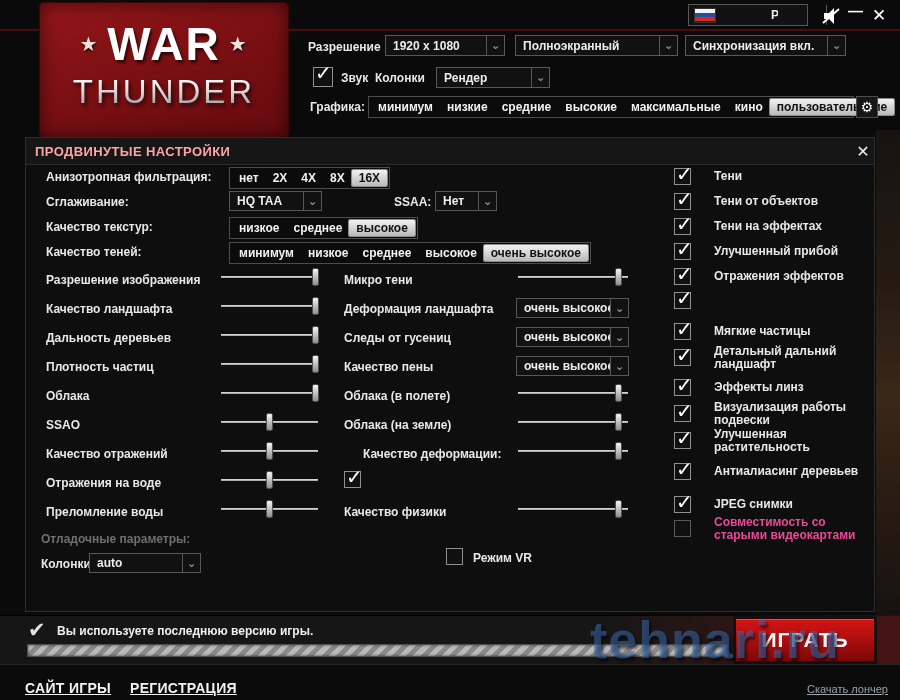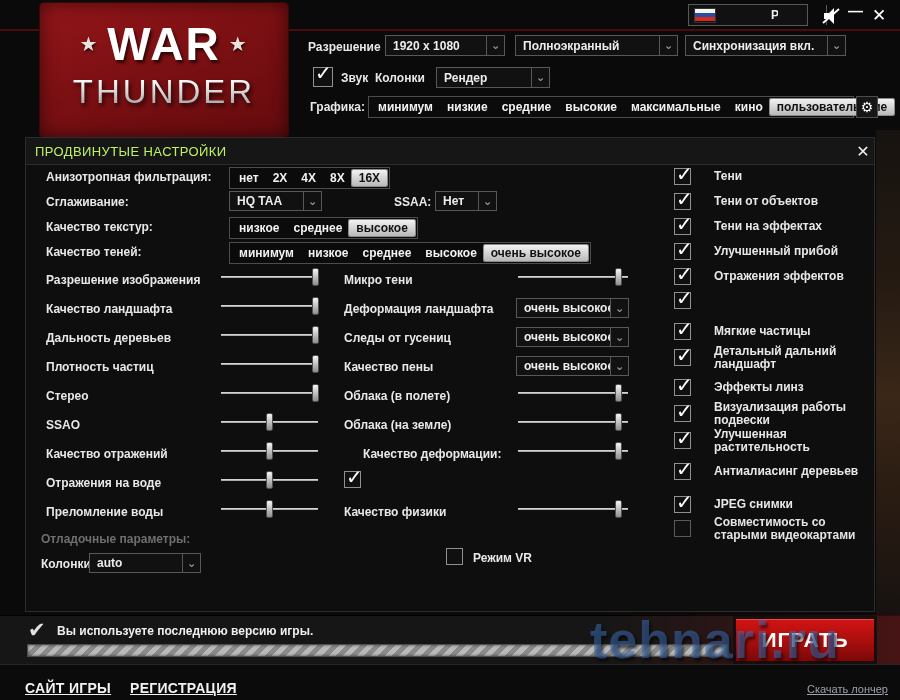--- a/index.html
+++ b/index.html
@@ -33,32 +33,32 @@
        background:#0b0b0b;padding:0 2px;box-sizing:border-box;}
   .seg span{padding:1px 7px;color:#f2f2f2;font-size:12px;font-weight:bold;white-space:nowrap;}
   .seg span.sel{background:linear-gradient(180deg,#f2f2f2,#b9b9b9);color:#111;border-radius:1px;
        box-shadow:0 0 0 1px #8b8b8b;}
   .seg.spread{justify-content:space-between;}
   
   .cb{position:absolute;width:17px;height:17px;background:#101010;border:1px solid #909090;box-sizing:border-box;}
   .cb.on::after{content:"✓";position:absolute;left:1px;top:-7px;color:#fff;font-size:20px;font-weight:bold;}
   .cb.disabled{border-color:#5a5a5a;}
   .clbl{position:absolute;color:#e8e8e8;font-size:12px;font-weight:bold;line-height:13px;}
-  .clbl.dim{color:#e5e5e5;}
+  .clbl.dim{color:#ec4899;}
   
   .slider{position:absolute;height:18px;}
   .slider .track{position:absolute;left:0;right:0;top:8px;height:2px;
        background:linear-gradient(180deg,#e6e6e6,#989898);}
   .slider .handle{position:absolute;top:0;width:7px;height:18px;border:1px solid #4f4f4f;border-radius:2px;
        background:linear-gradient(180deg,#f5f5f5,#8d8d8d);box-sizing:border-box;}
   
   .panel{position:absolute;left:25px;top:137px;width:850px;height:475px;background:#0e0e0e;
          border:1px solid #2d2d2d;box-sizing:border-box;}
   .phead{position:absolute;left:0;top:0;right:0;height:26px;background:#161616;border-bottom:1px solid #2c2c2c;}
-  .ptitle{position:absolute;left:9px;top:6px;color:#bef264;font-size:13px;font-weight:normal;letter-spacing:.4px;}
+  .ptitle{position:absolute;left:9px;top:6px;color:#fca5a5;font-size:13px;font-weight:bold;letter-spacing:.4px;}
   .pclose{position:absolute;left:826px;top:2px;width:22px;height:22px;color:#f0f0f0;font-size:16px;
           font-weight:bold;display:flex;align-items:center;justify-content:center;}
   
   .winbtn{position:absolute;color:#fff;font-weight:bold;}
   
   .flag{width:20px;height:13px;margin-left:5px;display:flex;flex-direction:column;flex:none;align-self:center;
         border:1px solid #333;}
   .flag i{flex:1;}
   .flag i:nth-child(1){background:#f5f5f5;}
   .flag i:nth-child(2){background:#2b4da0;}
@@ -210,21 +210,21 @@
     <div class="lbl" style="left:20px;top:193px;">Дальность деревьев</div>
     <div class="slider" style="left:195px;top:188px;width:97px;">
       <div class="track"></div>
         <div class="handle" style="left: calc(98% - 4px);"></div>
     </div>
     <div class="lbl" style="left:20px;top:222px;">Плотность частиц</div>
     <div class="slider" style="left:195px;top:217px;width:97px;">
       <div class="track"></div>
         <div class="handle" style="left: calc(98% - 4px);"></div>
     </div>
-    <div class="lbl" style="left:20px;top:251px;">Стерео</div>
+    <div class="lbl" style="left:20px;top:251px;">Облака</div>
     <div class="slider" style="left:195px;top:246px;width:97px;">
       <div class="track"></div>
         <div class="handle" style="left: calc(98% - 4px);"></div>
     </div>
     <div class="lbl" style="left:20px;top:280px;">SSAO</div>
     <div class="slider" style="left:195px;top:275px;width:97px;">
       <div class="track"></div>
         <div class="handle" style="left: calc(50% - 4px);"></div>
     </div>
     <div class="lbl" style="left:20px;top:309px;">Качество отражений</div>

